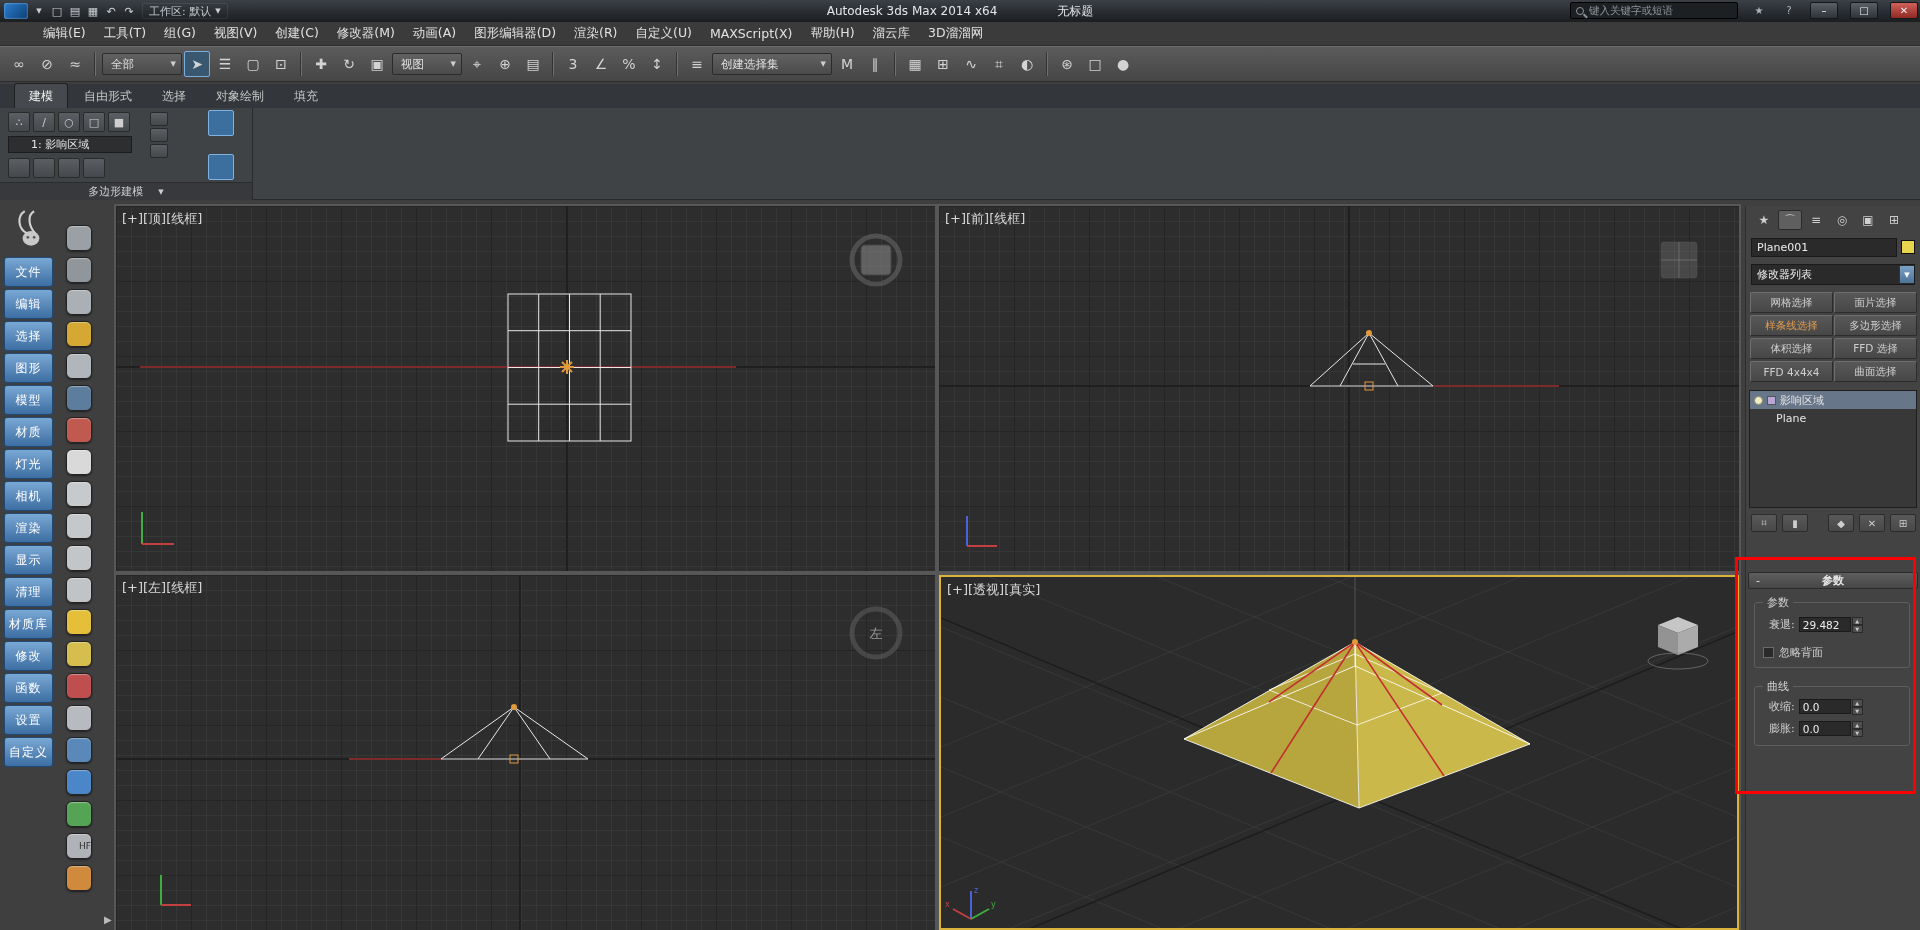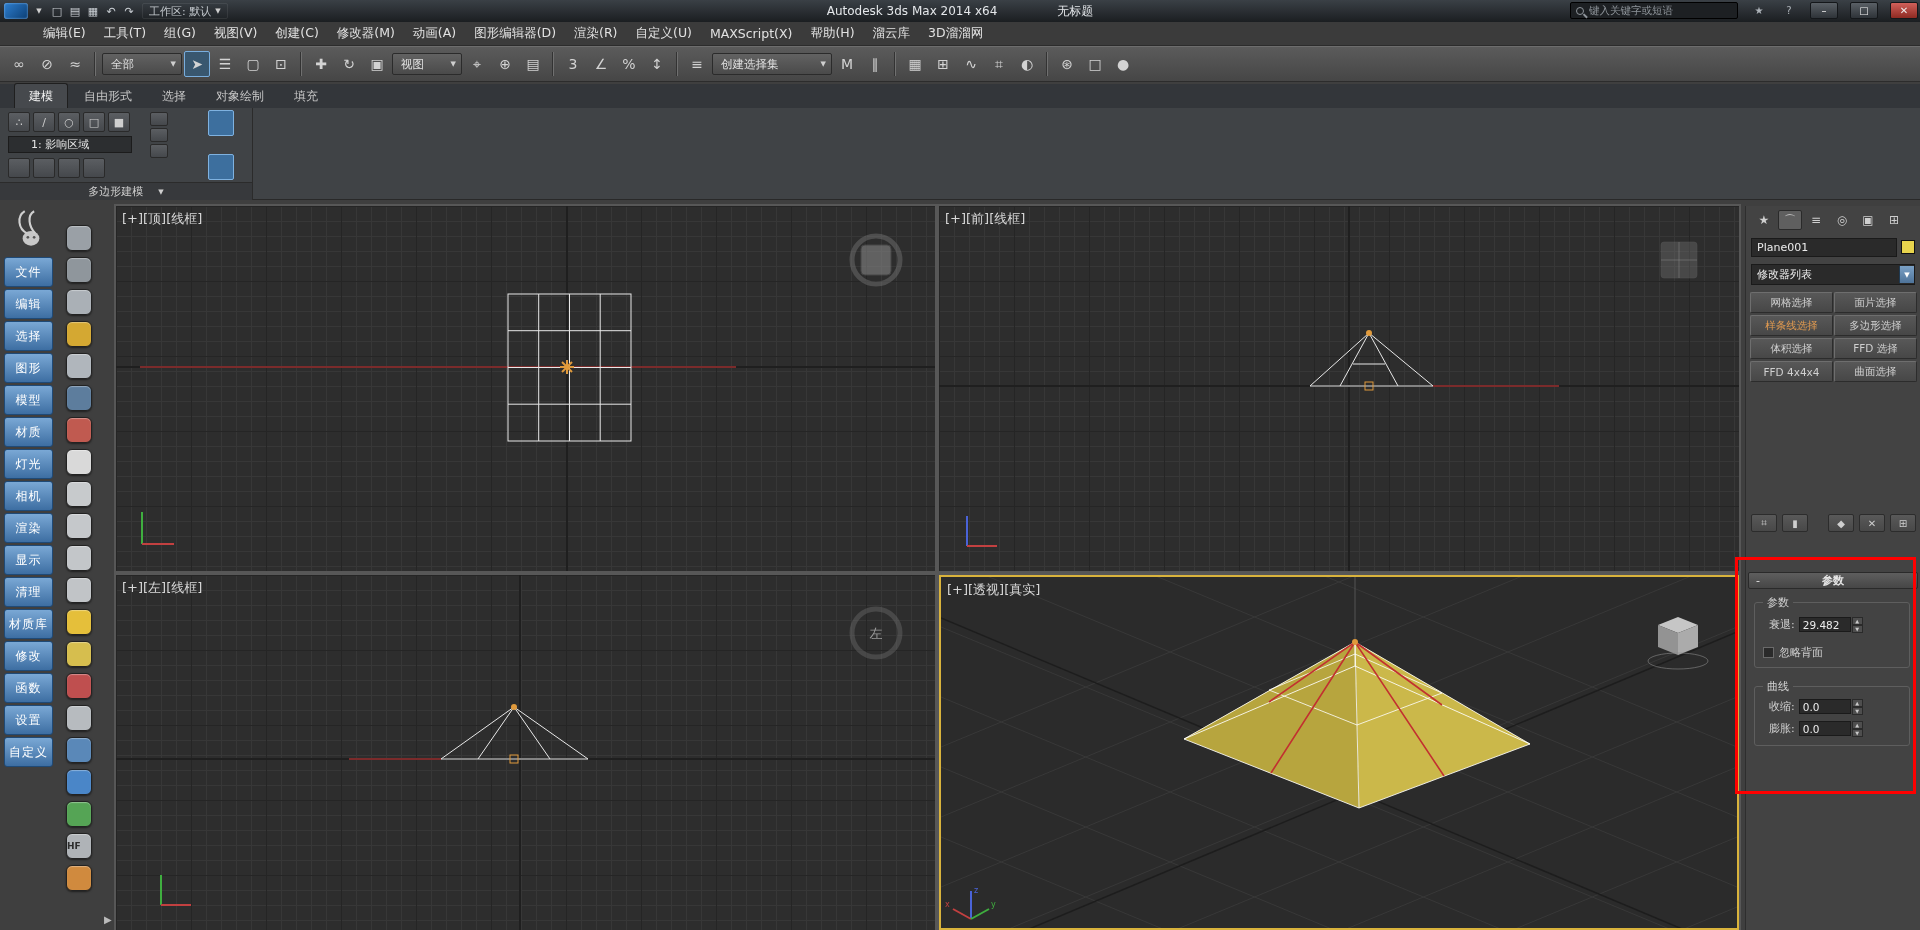--- a/index.html
+++ b/index.html
@@ -33,21 +33,21 @@
 .rtab{padding:4px 14px 3px;font-size:12px;color:#c6c6c6;border-radius:3px 3px 0 0}
 .rtab.active{background:#46494d;color:#f0f0f0;border:1px solid #1f1f1f;border-bottom:none}
 .ribbonbody{position:absolute;left:0;top:108px;width:1920px;height:92px;background:#404346;border-bottom:1px solid #292929;z-index:26}
 .rbtn{position:absolute;background:linear-gradient(#5b5e62,#45484c);border:1px solid #2a2a2a;border-radius:2px;display:flex;align-items:center;justify-content:center;color:#cfcfcf;font-size:11px}
 .rbtn.blue{background:#3d6f9e;border-color:#7fb2e0}
 .rfield{position:absolute;background:#2c2e30;border:1px solid #1c1c1c;color:#e6e6e6;font-size:11px;display:flex;align-items:center;padding:0 22px}
 .rpanel-label{position:absolute;left:0;top:74px;width:252px;height:18px;background:#37393c;border-top:1px solid #2b2b2b;display:flex;align-items:center;justify-content:center;gap:15px;color:#cfcfcf;font-size:11px}
 
 .goat{position:absolute;left:8px;top:206px;width:46px;height:46px;z-index:20}
 .sbtn{position:absolute;left:4px;width:49px;height:30px;border-radius:3px;background:linear-gradient(#7aa8d5,#3d6ea2);border:1px solid #1f4a77;color:#fff;font-size:12px;display:flex;align-items:center;justify-content:center;z-index:20;letter-spacing:1px}
-.cicon{position:absolute;left:66px;width:26px;height:26px;border-radius:6px;border:1px solid #222;box-shadow:inset 0 1px 1px rgba(255,255,255,.35),0 1px 2px rgba(0,0,0,.5);z-index:20;display:flex;align-items:center;justify-content:flex-start;font-size:9px;color:#2e2e2e;font-weight:bold}
+.cicon{position:absolute;left:66px;width:26px;height:26px;border-radius:6px;border:1px solid #222;box-shadow:inset 0 1px 1px rgba(255,255,255,.35),0 1px 2px rgba(0,0,0,.5);z-index:20;display:flex;align-items:center;justify-content:flex-end;font-size:9px;color:#2e2e2e;font-weight:normal}
 .expand{position:absolute;left:104px;top:914px;color:#bbb;font-size:10px;z-index:20}
 
 .vparea{position:absolute;left:114px;top:204px;width:1627px;height:726px;background:#575757;z-index:5}
 .vp{position:absolute;background-color:#2d2d2d;background-image:linear-gradient(to right,#252525 1px,transparent 1px),linear-gradient(to bottom,#252525 1px,transparent 1px),linear-gradient(to right,#373737 1px,transparent 1px),linear-gradient(to bottom,#373737 1px,transparent 1px);background-size:75px 75px,75px 75px,15px 15px,15px 15px;overflow:hidden}
 .vp svg{position:absolute;left:0;top:0}
 .vplabel{position:absolute;left:6px;top:4px;color:#d8d8d8;font-size:13px;z-index:3;white-space:nowrap}
 .vp4{border:2px solid #d9b33c;background-image:none;background-color:#2b2b2b}
 
 .cmdpanel{position:absolute;left:1745px;top:206px;width:175px;height:724px;background:#434343;z-index:10;border-left:1px solid #2e2e2e}
 .cptab{position:absolute;width:24px;height:20px;display:flex;align-items:center;justify-content:center;color:#cfcfcf;font-size:12px;border-radius:2px}
@@ -501,20 +501,30 @@
 
   <span class="cpbtn" style="left:4px;top:86px;width:83px">网格选择</span>
   <span class="cpbtn" style="left:88px;top:86px;width:83px">面片选择</span>
   <span class="cpbtn orangetext" style="left:4px;top:109px;width:83px">样条线选择</span>
   <span class="cpbtn" style="left:88px;top:109px;width:83px">多边形选择</span>
   <span class="cpbtn" style="left:4px;top:132px;width:83px">体积选择</span>
   <span class="cpbtn" style="left:88px;top:132px;width:83px">FFD 选择</span>
   <span class="cpbtn" style="left:4px;top:155px;width:83px">FFD 4x4x4</span>
   <span class="cpbtn" style="left:88px;top:155px;width:83px">曲面选择</span>
 
+  <div class="stack">
+    <div class="stackrow sel">
+      <span class="bulb"></span>
+      <span class="modic"></span>
+      <span>影响区域</span>
+    </div>
+    <div class="stackrow" style="padding-left:26px">
+      <span>Plane</span>
+    </div>
+  </div>
 
   <span class="sttool" style="left:5px">⌗</span>
   <span class="sttool" style="left:36px">▮</span>
   <span class="sttool" style="left:82px">◆</span>
   <span class="sttool" style="left:113px">✕</span>
   <span class="sttool" style="left:144px">⊞</span>
 
   <div class="rollout">
     <span class="rm">-</span>
     <span class="rt">参数</span>

